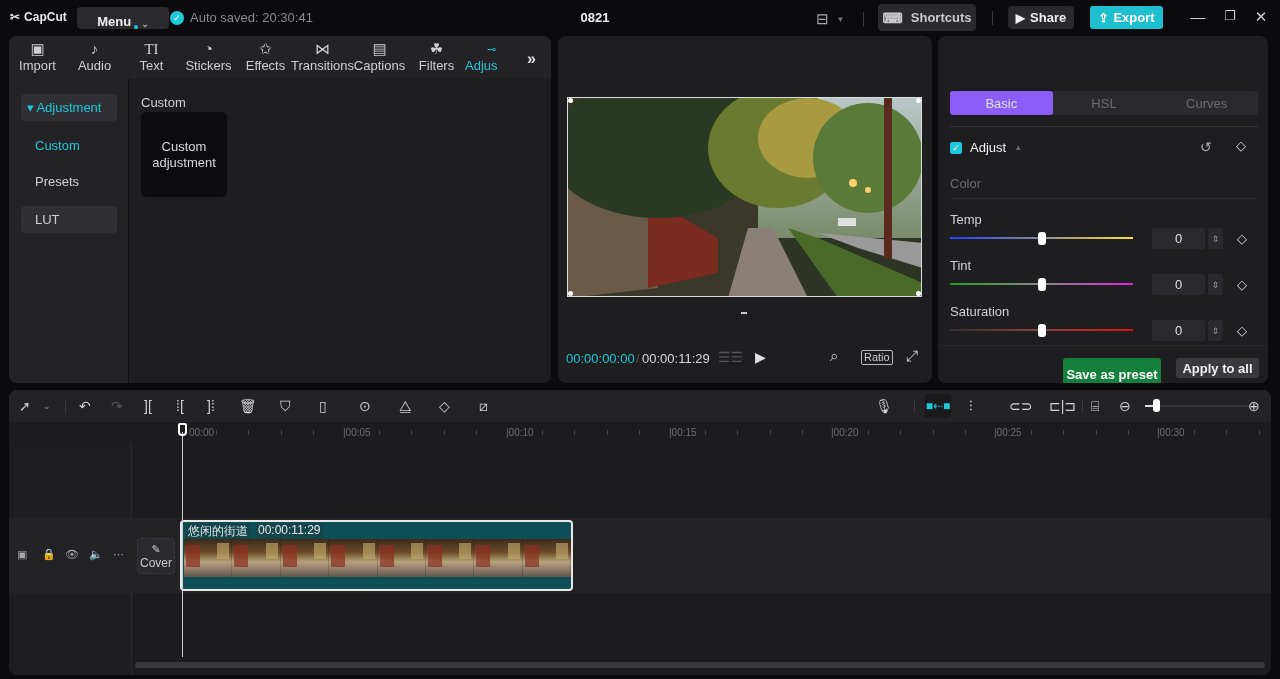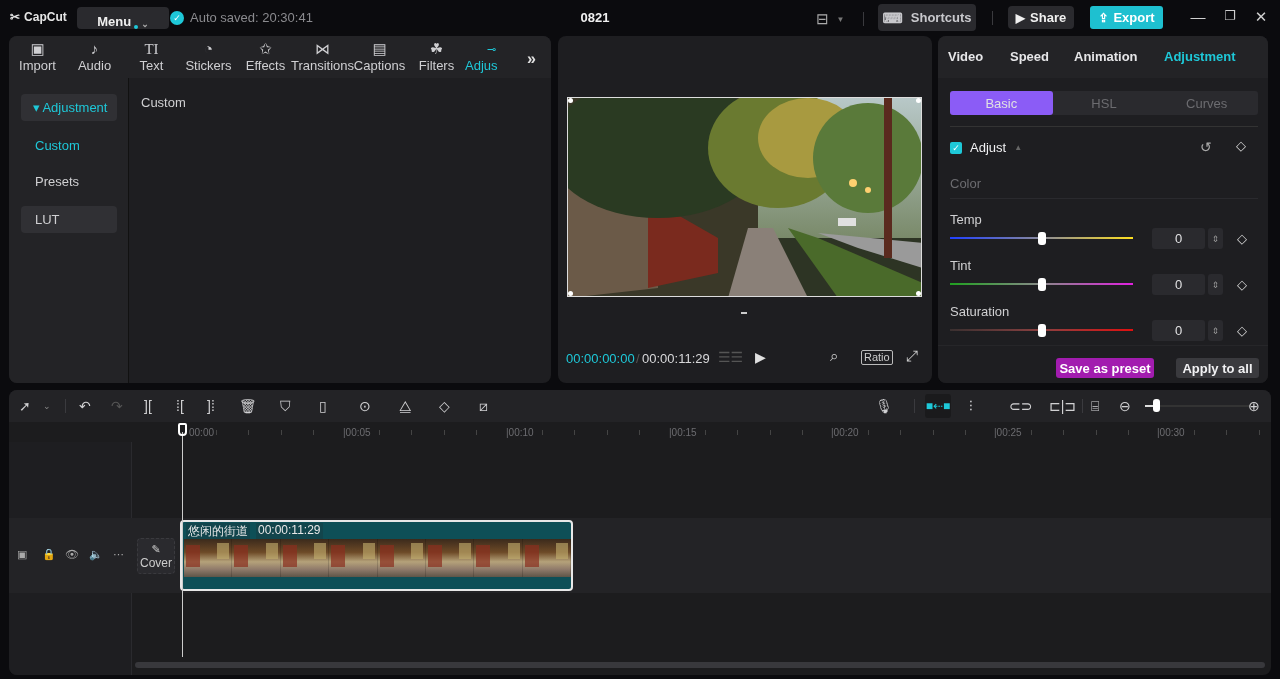--- a/index.html
+++ b/index.html
@@ -22,21 +22,21 @@
 
 .panel{position:absolute;background:#1e1e21;border-radius:8px;overflow:hidden}
 #media{left:9px;top:36px;width:542px;height:347px}
 .tabs{position:absolute;left:0;top:0;width:542px;height:42px;background:#232326;display:flex}
 .tab{width:57px;height:42px;display:flex;flex-direction:column;align-items:center;justify-content:flex-start;padding-top:4px;color:#cfcfd2;font-size:13px}
 .tab .ic{height:18px;font-size:15px;line-height:18px;color:#cfcfd2}
 .tab.active,.tab.active .ic{color:#1ec8d8}
 .tab-more{position:absolute;left:518px;top:14px;color:#e0e0e0;font-size:16px;font-weight:bold}
 .sidenav{position:absolute;left:0;top:42px;width:120px;height:305px;background:#232326;border-right:1px solid #111}
 .snav-item{position:absolute;left:12px;width:96px;height:27px;border-radius:4px;display:flex;align-items:center;padding-left:14px;font-size:13px;color:#d0d0d2}
-.snav-item.box{background:#303034;padding-left:12px}
+.snav-item.box{background:#303034;padding-left:6px}
 .snav-item.teal{color:#1ec8d8}
 .custom-label{position:absolute;left:132px;top:59px;font-size:13px;color:#d0d0d2}
 .custom-card{position:absolute;left:132px;top:76px;width:86px;height:85px;background:#0c0c0e;border-radius:6px;display:flex;align-items:center;justify-content:center;text-align:center;font-size:13px;line-height:16px;color:#d8d8da}
 #player{left:558px;top:36px;width:374px;height:347px}
 .player-head{position:absolute;left:0;top:0;width:374px;height:42px;background:#232326}
 .player-title{position:absolute;left:11px;top:14px;font-size:13px;color:#e0e0e2}
 .player-menu{position:absolute;right:18px;top:12px;color:#777;font-size:15px}
 .video{position:absolute;left:9px;top:61px;width:355px;height:200px;overflow:hidden;border:1px solid #ddd}
 .corner{position:absolute;width:5px;height:5px;background:#fff;border-radius:50%}
 .timecode-cur{position:absolute;left:8px;top:315px;color:#1ec8d8;font-size:13px}
@@ -63,21 +63,21 @@
 .kf-ic{position:absolute;left:298px;top:102px;color:#ddd;font-size:13px}
 .color-label{position:absolute;left:12px;top:140px;color:#6c6c70;font-size:13px}
 .divider2{position:absolute;left:12px;top:162px;width:308px;height:1px;background:#2a2a2e}
 .slider-label{position:absolute;left:12px;font-size:13px;color:#d0d0d2}
 .track{position:absolute;left:12px;width:183px;height:2px}
 .knob{position:absolute;width:8px;height:13px;background:#fff;border-radius:3px}
 .numbox{position:absolute;left:214px;width:53px;height:21px;background:#2a2a2e;border-radius:3px;display:flex;align-items:center;justify-content:center;color:#e0e0e2;font-size:13px}
 .stepper{position:absolute;left:270px;width:15px;height:21px;background:#2a2a2e;border-radius:3px;color:#999;font-size:9px;display:flex;align-items:center;justify-content:center}
 .kf2{position:absolute;left:299px;color:#ddd;font-size:13px}
 .insp-foot{position:absolute;left:0;top:309px;width:330px;height:38px;background:#1e1e21;border-top:1px solid #262629}
-.save-preset{position:absolute;left:118px;top:12px;width:98px;height:20px;background:#a21caf;border-radius:3px;color:#fff;font-weight:bold;font-size:13px;display:flex;align-items:center;justify-content:center}
+.save-preset{position:absolute;left:125px;top:12px;width:98px;height:32px;background:#15803d;border-radius:3px;color:#fff;font-weight:bold;font-size:13px;display:flex;align-items:center;justify-content:center}
 .apply-all{position:absolute;left:238px;top:12px;width:83px;height:20px;background:#3a3a3e;border-radius:3px;color:#f0f0f2;font-weight:bold;font-size:13px;display:flex;align-items:center;justify-content:center}
 
 #timeline{left:9px;top:390px;width:1262px;height:285px;background:#1c1c1e}
 .tl-toolbar{position:absolute;left:0;top:0;width:1262px;height:32px;background:#232326}
 .tl-ic{position:absolute;top:7px;color:#d0d0d2;font-size:14px;line-height:18px}
 .tl-ic.dim{color:#555}
 .tl-sep{position:absolute;top:9px;width:1px;height:14px;background:#3a3a3e}
 .tl-active{position:absolute;left:916px;top:4px;width:26px;height:24px;background:#1a1a1c;border-radius:3px;color:#1ec8d8;font-size:12px;display:flex;align-items:center;justify-content:center}
 .zoom-track{position:absolute;left:1136px;top:15px;width:106px;height:2px;background:#333}
 .zoom-fill{position:absolute;left:1136px;top:15px;width:12px;height:2px;background:#ddd}
@@ -181,20 +181,23 @@
       </div>
     <div class="tab-more">»</div>
   </div>
   <div class="sidenav">
     <div class="snav-item box teal" style="top:16px">▾ Adjustment</div>
     <div class="snav-item teal" style="top:54px">Custom</div>
     <div class="snav-item" style="top:90px">Presets</div>
     <div class="snav-item box" style="top:128px;padding-left:14px">LUT</div>
   </div>
   <div class="custom-label">Custom</div>
+  <div class="custom-card">
+    <span style="width:70px">Custom adjustment</span>
+  </div>
 </div>
 
 <div id="player" class="panel">
   <div class="video">
     <svg width="355" height="200" viewBox="0 0 355 200">
       <defs>
         <linearGradient id="sky" x1="0" y1="0" x2="0" y2="1">
             <stop offset="0" stop-color="#b8c8c8"></stop>
             <stop offset="1" stop-color="#7a8a6a"></stop>
           </linearGradient>
@@ -226,26 +229,20 @@
   <div class="timecode-sep">/</div>
   <div class="timecode-dur">00:00:11:29</div>
   <div class="grid-ic">☰☰</div>
   <div class="play-btn">▶</div>
   <div class="zoomfit-ic">⌕</div>
   <div class="ratio-btn">Ratio</div>
   <div class="full-ic">⤢</div>
 </div>
 
 <div id="inspector" class="panel">
-  <div class="insp-tabs">
-    <div class="insp-tab" style="left:10px">Video</div>
-    <div class="insp-tab" style="left:72px">Speed</div>
-    <div class="insp-tab" style="left:136px">Animation</div>
-    <div class="insp-tab active" style="left:226px">Adjustment</div>
-  </div>
   <div class="seg">
     <div class="on">Basic</div>
     <div>HSL</div>
     <div>Curves</div>
   </div>
   <div class="divider"></div>
   <div class="adj-row">
     <span class="cbox">✓</span>
     <span class="adj-title">Adjust</span>
     <span class="adj-caret">▲</span>

